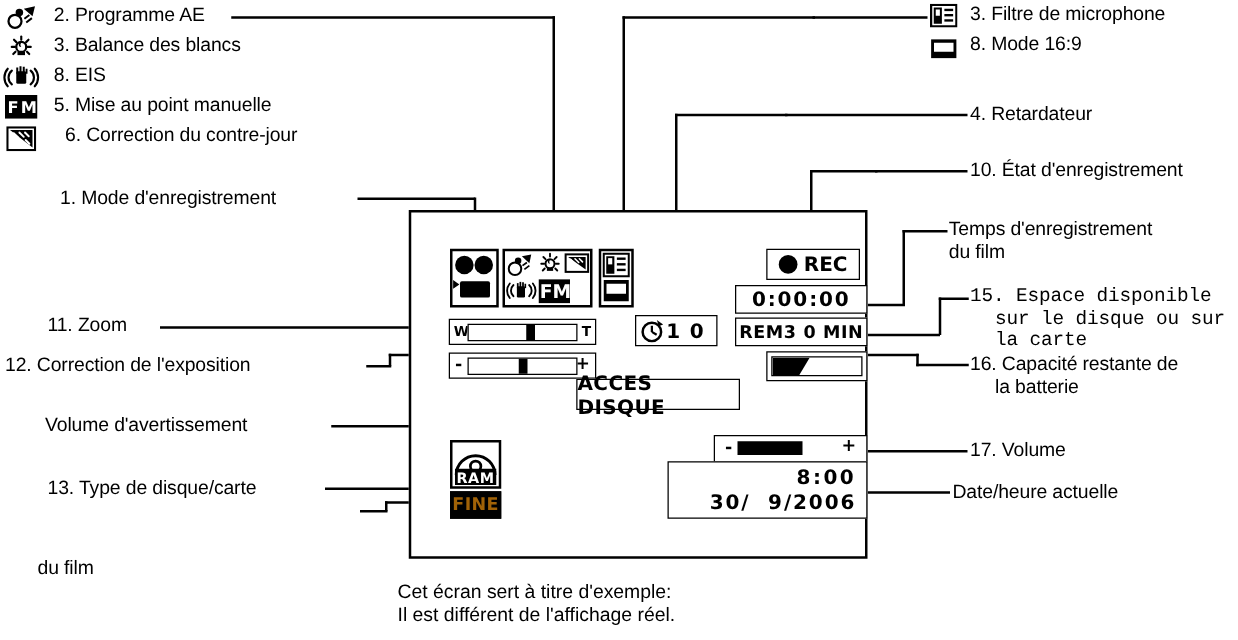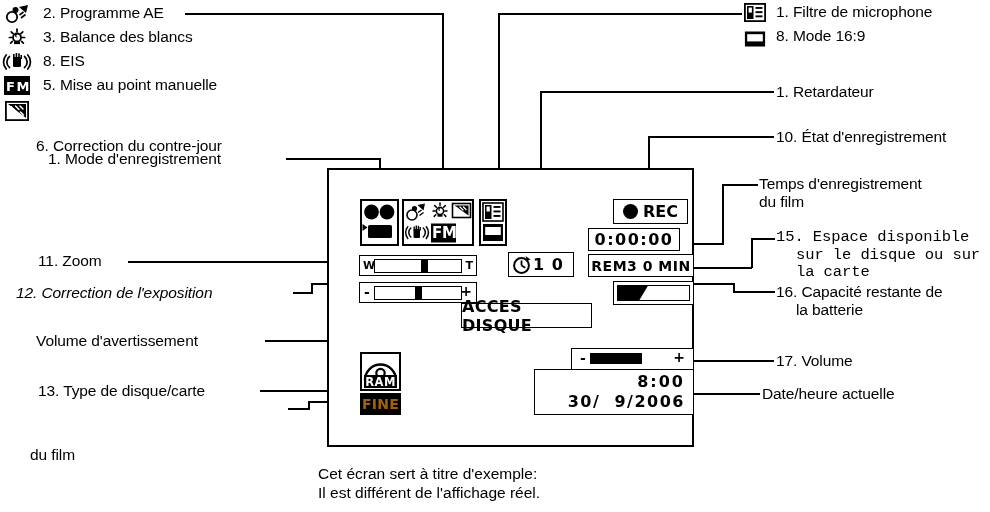--- a/index.html
+++ b/index.html
@@ -93,54 +93,54 @@
       <path d="M11 12 l3 3"></path>
         <path d="M15.5 11 l3 3"></path>
     </g>
   </svg>
 </div>
 
 <div class="lbl abs" style="left:43px;top:4px;">2. Programme AE</div>
 <div class="lbl abs" style="left:43px;top:28px;">3. Balance des blancs</div>
 <div class="lbl abs" style="left:43px;top:52px;">8. EIS</div>
 <div class="lbl abs" style="left:43px;top:76px;">5. Mise au point manuelle</div>
-<div class="lbl abs" style="left:36px;top:100px;margin-top:37px;">6. Correction du contre-jour</div>
+<div class="lbl abs" style="left:52px;top:100px;">6. Correction du contre-jour</div>
 
 <div class="legicon" style="left:744px;top:3px;">
   <svg width="22" height="19" viewBox="0 0 22 19">
     <rect x="0.9" y="0.9" width="20.2" height="17.2" fill="none" stroke="#000" stroke-width="1.8"></rect>
     <rect x="3" y="3" width="6.5" height="13" fill="#000"></rect>
     <rect x="4.6" y="4.6" width="3.3" height="5" fill="#fff"></rect>
     <g fill="#000">
         <rect x="11.5" y="4" width="7" height="1.9"></rect>
         <rect x="11.5" y="8.2" width="7" height="1.9"></rect>
         <rect x="11.5" y="12.4" width="7" height="1.9"></rect>
       </g>
   </svg>
 </div>
 <div class="legicon" style="left:744px;top:30px;">
   <svg width="22" height="18" viewBox="0 0 22 18">
     <rect x="0.9" y="1.5" width="20.2" height="15" fill="#000"></rect>
     <rect x="3.2" y="4.2" width="15.6" height="7.2" fill="#fff"></rect>
   </svg>
 </div>
-<div class="lbl abs" style="left:776px;top:3px;">1. Filtre de microphone</div>
+<div class="lbl abs" style="left:776px;top:3px;">3. Filtre de microphone</div>
 <div class="lbl abs" style="left:776px;top:27px;">8. Mode 16:9</div>
 
-<div class="lbl abs" style="left:776px;top:83px;">1. Retardateur</div>
+<div class="lbl abs" style="left:776px;top:83px;">4. Retardateur</div>
 <div class="lbl abs" style="left:776px;top:128px;text-align:center;">10. État d'enregistrement</div>
 <div class="lbl abs" style="left:759px;top:175px;"><span>Temps d'enregistrement</span><br><span>du film</span></div>
 <div class="lbl abs" style="left:776px;top:229px;font-family:Liberation Mono, monospace;"><span>15. Espace disponible</span><br><span style="margin-left:20px;display:inline-block;">sur le disque ou sur</span><br><span style="margin-left:20px;display:inline-block;">la carte</span></div>
 <div class="lbl abs" style="left:776px;top:283px;"><span>16. Capacité restante de</span><br><span style="margin-left:20px;display:inline-block;">la batterie</span></div>
 <div class="lbl abs" style="left:776px;top:352px;">17. Volume</div>
 <div class="lbl abs" style="left:762px;top:385px;">Date/heure actuelle</div>
 
 <div class="lbl abs" style="left:48px;top:150px;">1. Mode d'enregistrement</div>
 <div class="lbl abs" style="left:38px;top:252px;">11. Zoom</div>
-<div class="lbl abs" style="left:16px;top:284px;font-style:italic;">12. Correction de l'exposition</div>
+<div class="lbl abs" style="left:4px;top:284px;">12. Correction de l'exposition</div>
 <div class="lbl abs" style="left:36px;top:332px;">Volume d'avertissement</div>
 <div class="lbl abs" style="left:38px;top:382px;">13. Type de disque/carte</div>
 <div class="lbl abs" style="left:8px;top:428px;"><br><span style="margin-left:22px;display:inline-block;">du film</span></div>
 
 <div class="ln hln" style="left:185px;top:13px;width:259px;"></div>
 <div class="ln vln" style="left:442px;top:13px;height:185px;"></div>
 
 <div class="ln hln" style="left:650px;top:13px;width:92px;"></div>
 <div class="ln vln" style="left:498px;top:13px;height:183px;"></div>
 <div class="ln hln" style="left:498px;top:13px;width:154px;"></div>
@@ -301,21 +301,21 @@
     <path d="M13.5 1 L18.5 4.5 L15 6 Z" fill="#000"></path>
   </svg>
   <span class="lcdtxt" style="font-size:16px;margin-left:2px;letter-spacing:1px;">1 0</span>
 </div>
 
 <div class="box" style="left:613px;top:199px;width:75px;height:25px;display:flex;align-items:center;justify-content:center;gap:5px;">
   <span style="width:15px;height:15px;border-radius:50%;background:#000;display:inline-block;"></span>
   <span class="lcdtxt" style="font-size:16px;">REC</span>
 </div>
 
-<div class="box" style="left:588px;top:228px;width:92px;height:23px;display:flex;align-items:center;justify-content:center;">
+<div class="box" style="left:588px;top:228px;width:106px;height:23px;display:flex;align-items:center;justify-content:center;">
   <span class="lcdtxt" style="font-size:16px;letter-spacing:1.5px;">0:00:00</span>
 </div>
 
 <div class="box" style="left:588px;top:254px;width:106px;height:23px;display:flex;align-items:center;justify-content:center;">
   <span class="lcdtxt" style="font-size:14px;letter-spacing:0.5px;">REM3 0 MIN</span>
 </div>
 
 <div class="box" style="left:613px;top:281px;width:81px;height:24px;">
   <div style="position:absolute;left:3px;top:3px;right:3px;bottom:3px;border:1.8px solid #000;box-sizing:border-box;background:#fff;">
     <div style="position:absolute;left:0;top:0;height:100%;width:42%;background:#000;clip-path:polygon(0 0, 100% 0, 72% 100%, 0 100%);"></div>

